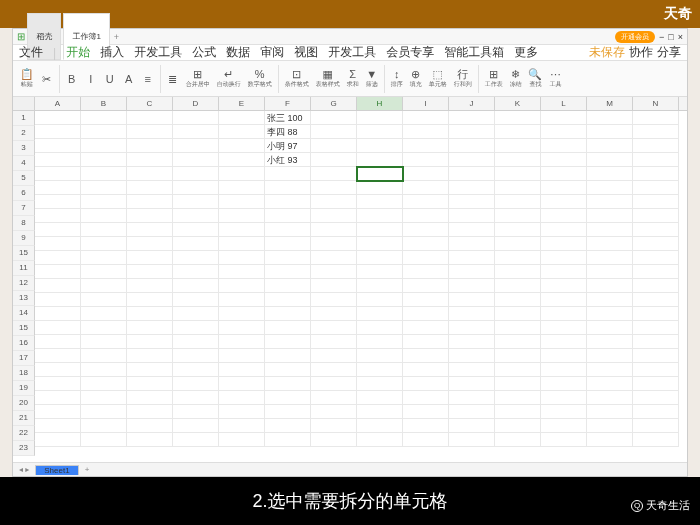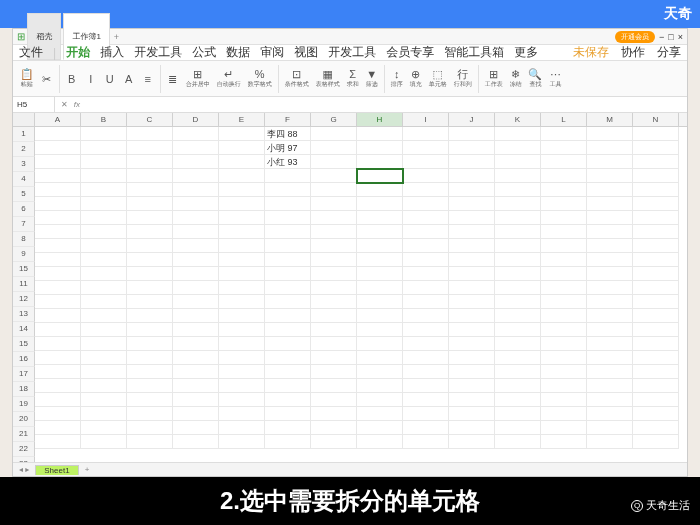--- a/index.html
+++ b/index.html
@@ -1,51 +1,51 @@
 <!DOCTYPE html>
 <html><head>
 <meta charset="utf-8">
 <style>
 *{margin:0;padding:0;box-sizing:border-box;font-family:"Microsoft YaHei",Arial,sans-serif}
 body{background:#f0ebe5;width:700px;height:525px;overflow:hidden;position:relative}
-.black-top{position:absolute;top:0;left:0;right:0;height:28px;background:#3b82f6;color:#fff;display:flex;justify-content:flex-end;align-items:center;padding-right:8px;font-size:14px;font-weight:bold}
+.black-top{position:absolute;top:0;left:0;right:0;height:28px;background:#a16207;color:#fff;display:flex;justify-content:flex-end;align-items:center;padding-right:8px;font-size:14px;font-weight:bold}
 .black-bottom{position:absolute;bottom:0;left:0;right:0;height:48px;background:#000;color:#fff;display:flex;align-items:center;justify-content:center}
-.caption{font-size:24px;font-weight:bold;text-shadow:1px 1px 2px rgba(0,0,0,0.8)}
+.caption{font-size:18px;font-weight:normal;text-shadow:1px 1px 2px rgba(0,0,0,0.8)}
 .watermark{position:absolute;right:10px;bottom:12px;font-size:11px;color:#fff;display:flex;align-items:center;gap:3px}
 .watermark-icon{width:12px;height:12px;border:1px solid #fff;border-radius:50%;display:inline-flex;align-items:center;justify-content:center;font-size:8px}
 .app{position:absolute;top:28px;left:12px;right:12px;bottom:48px;background:#fff;border:1px solid #ccc;display:flex;flex-direction:column;font-size:9px;color:#333}
 .titlebar{height:16px;background:#f7f7f7;display:flex;align-items:center;padding:0 4px;border-bottom:1px solid #e0e0e0}
 .tab{padding:17px 8px;background:#fff;border:1px solid #ddd;font-size:8px;margin-left:2px}
 .tab.doc{background:#e8e8e8}
 .tab.active{background:#fff;border-bottom-color:#fff}
 .titlebar-right{margin-left:auto;display:flex;gap:4px;align-items:center}
 .pill{background:#f90;color:#fff;border-radius:8px;padding:1px 6px;font-size:7px}
 .menubar{height:16px;display:flex;align-items:center;padding:0 6px;gap:10px;border-bottom:1px solid #e0e0e0;font-size:12px}
 .menu-item{cursor:pointer}
-.menu-item.active{color:#3b9e3b;font-weight:bold}
-.menubar-right{margin-left:auto;display:flex;gap:12px;align-items:center}
+.menu-item.active{color:#3b9e3b;font-weight:normal}
+.menubar-right{margin-left:auto;display:flex;gap:4px;align-items:center}
 .ribbon{height:36px;background:#fafafa;border-bottom:1px solid #ddd;display:flex;align-items:center;padding:0 4px;gap:1px;overflow:hidden}
 .ribbon-btn{display:flex;flex-direction:column;align-items:center;justify-content:center;padding:1px 3px;font-size:6px;color:#666;cursor:pointer;min-width:18px}
 .ribbon-btn .ico{font-size:11px;line-height:12px;color:#555}
 .ribbon-sep{width:1px;height:28px;background:#e0e0e0;margin:0 2px}
 .namebox-row{height:16px;display:flex;align-items:center;border-bottom:1px solid #ddd;font-size:8px}
 .namebox{width:42px;padding:0 4px;border-right:1px solid #ddd;height:100%;display:flex;align-items:center}
 .fx-area{display:flex;align-items:center;gap:6px;padding:0 6px;color:#888}
 .grid-wrap{flex:1;overflow:hidden;position:relative;display:flex}
 .colhdr-row{height:14px;display:flex;background:#f4f4f4;border-bottom:1px solid #d0d0d0}
 .colhdr{width:46px;border-right:1px solid #d0d0d0;text-align:center;font-size:8px;color:#555;line-height:14px}
 .colhdr.sel{background:#d4e8d4;color:#2a7a2a}
 .corner{width:22px;height:14px;background:#f0f0f0;border-right:1px solid #d0d0d0;border-bottom:1px solid #d0d0d0}
 .rows{position:relative}
 .row{height:14px;display:flex}
 .rowhdr{width:22px;background:#f4f4f4;border-right:1px solid #d0d0d0;border-bottom:1px solid #e8e8e8;text-align:center;font-size:8px;color:#555;line-height:14px}
 .cell{width:46px;height:14px;border-right:1px solid #e8e8e8;border-bottom:1px solid #e8e8e8;font-size:9px;line-height:14px;padding:0 2px;overflow:hidden;white-space:nowrap}
 .cell.selected{outline:2px solid #2a7a2a;outline-offset:-1px;background:#fff;z-index:2;position:relative}
 .statusbar{height:14px;background:#f4f4f4;border-top:1px solid #ddd;display:flex;align-items:center;padding:0 6px;font-size:8px}
-.sheet-tab{background:#bef264;border:1px solid #ccc;padding:0 8px;border-bottom:none}
+.sheet-tab{background:#3b82f6;border:1px solid #ccc;padding:0 8px;border-bottom:none}
 </style>
 </head>
 <body>
 
 <div class="black-top">
   <span>天奇</span>
 </div>
 
 <div class="app">
 
@@ -171,29 +171,20 @@
       <div class="ribbon-btn">
         <span class="ico">🔍</span>
         <span>查找</span>
       </div>
       <div class="ribbon-btn">
         <span class="ico">⋯</span>
         <span>工具</span>
       </div>
     </div>
 
-  <div class="namebox-row">
-    <div class="namebox">
-        <span>H5</span>
-      </div>
-    <div class="fx-area">
-      <span>✕</span>
-      <span style="font-style:italic">fx</span>
-    </div>
-  </div>
 
   <div class="grid-wrap">
     <div style="display:flex;flex-direction:column;flex:1">
       <div style="display:flex">
         <div class="corner"></div>
         <div class="colhdr-row" id="colhdrs" style="flex:1">
             <div class="colhdr">A</div>
             <div class="colhdr">B</div>
             <div class="colhdr">C</div>
             <div class="colhdr">D</div>
@@ -235,20 +226,36 @@
             <div class="rowhdr">22</div>
             <div class="rowhdr">23</div>
           </div>
         <div class="rows" id="cells" style="flex:1">
             <div class="row">
               <div class="cell"></div>
               <div class="cell"></div>
               <div class="cell"></div>
               <div class="cell"></div>
               <div class="cell"></div>
+              <div class="cell">张三 100</div>
+              <div class="cell"></div>
+              <div class="cell"></div>
+              <div class="cell"></div>
+              <div class="cell"></div>
+              <div class="cell"></div>
+              <div class="cell"></div>
+              <div class="cell"></div>
+              <div class="cell"></div>
+            </div>
+            <div class="row">
+              <div class="cell"></div>
+              <div class="cell"></div>
+              <div class="cell"></div>
+              <div class="cell"></div>
+              <div class="cell"></div>
               <div class="cell">李四 88</div>
               <div class="cell"></div>
               <div class="cell"></div>
               <div class="cell"></div>
               <div class="cell"></div>
               <div class="cell"></div>
               <div class="cell"></div>
               <div class="cell"></div>
               <div class="cell"></div>
             </div>

